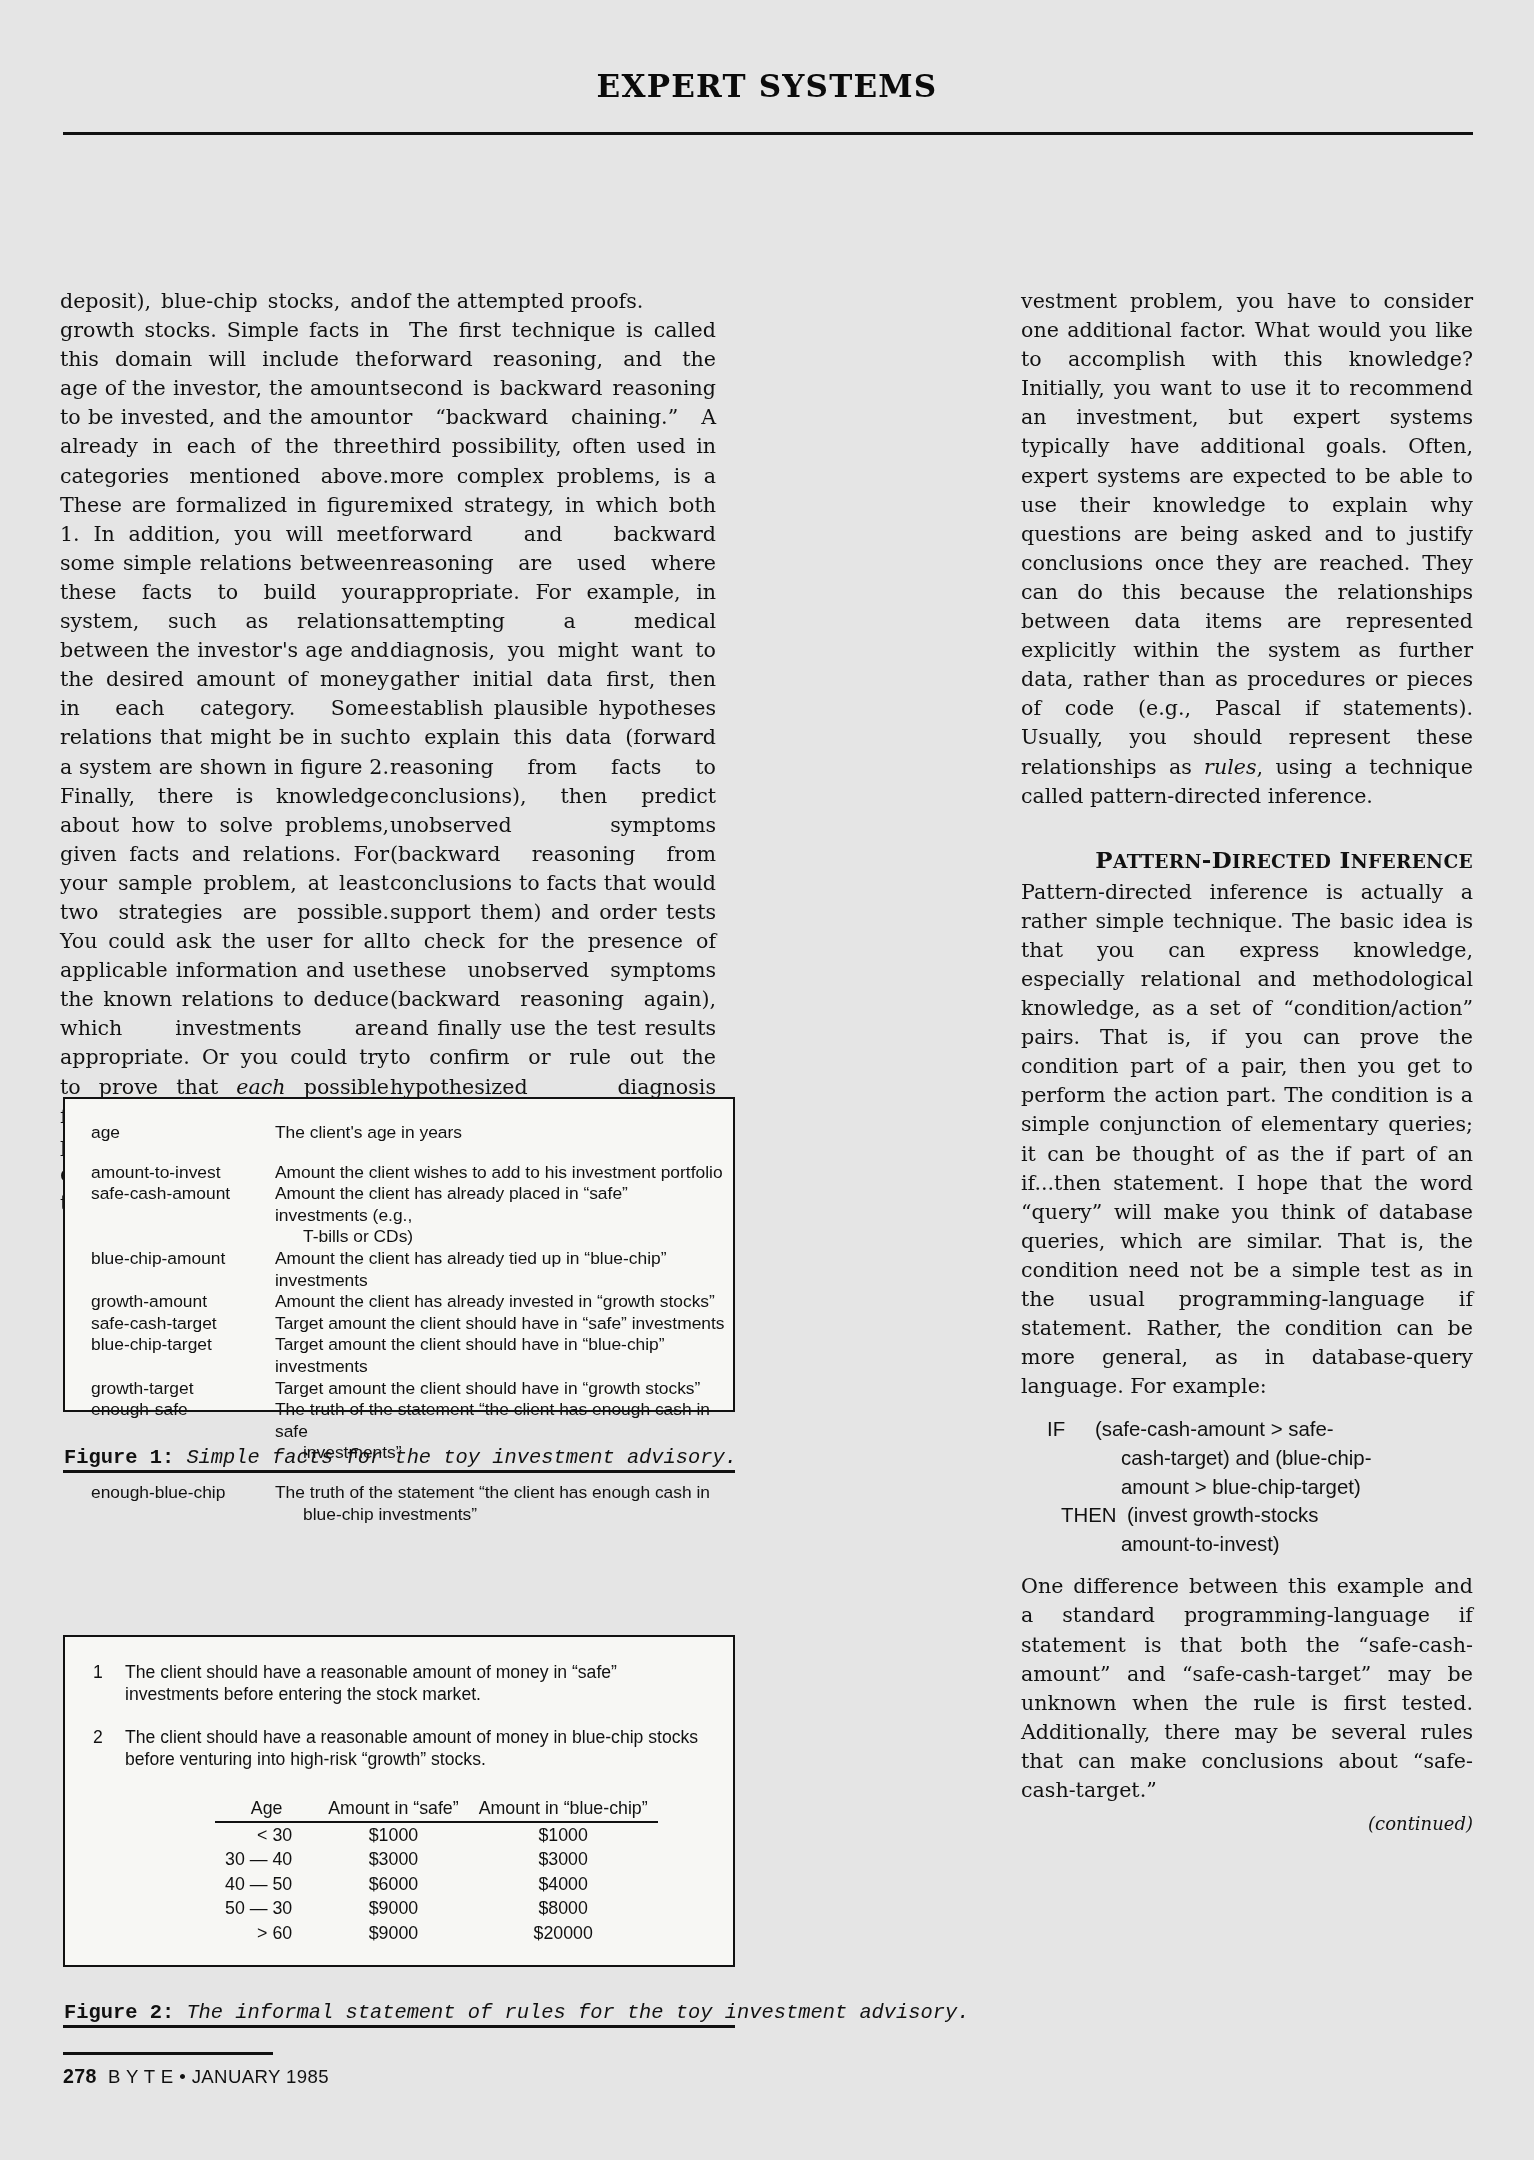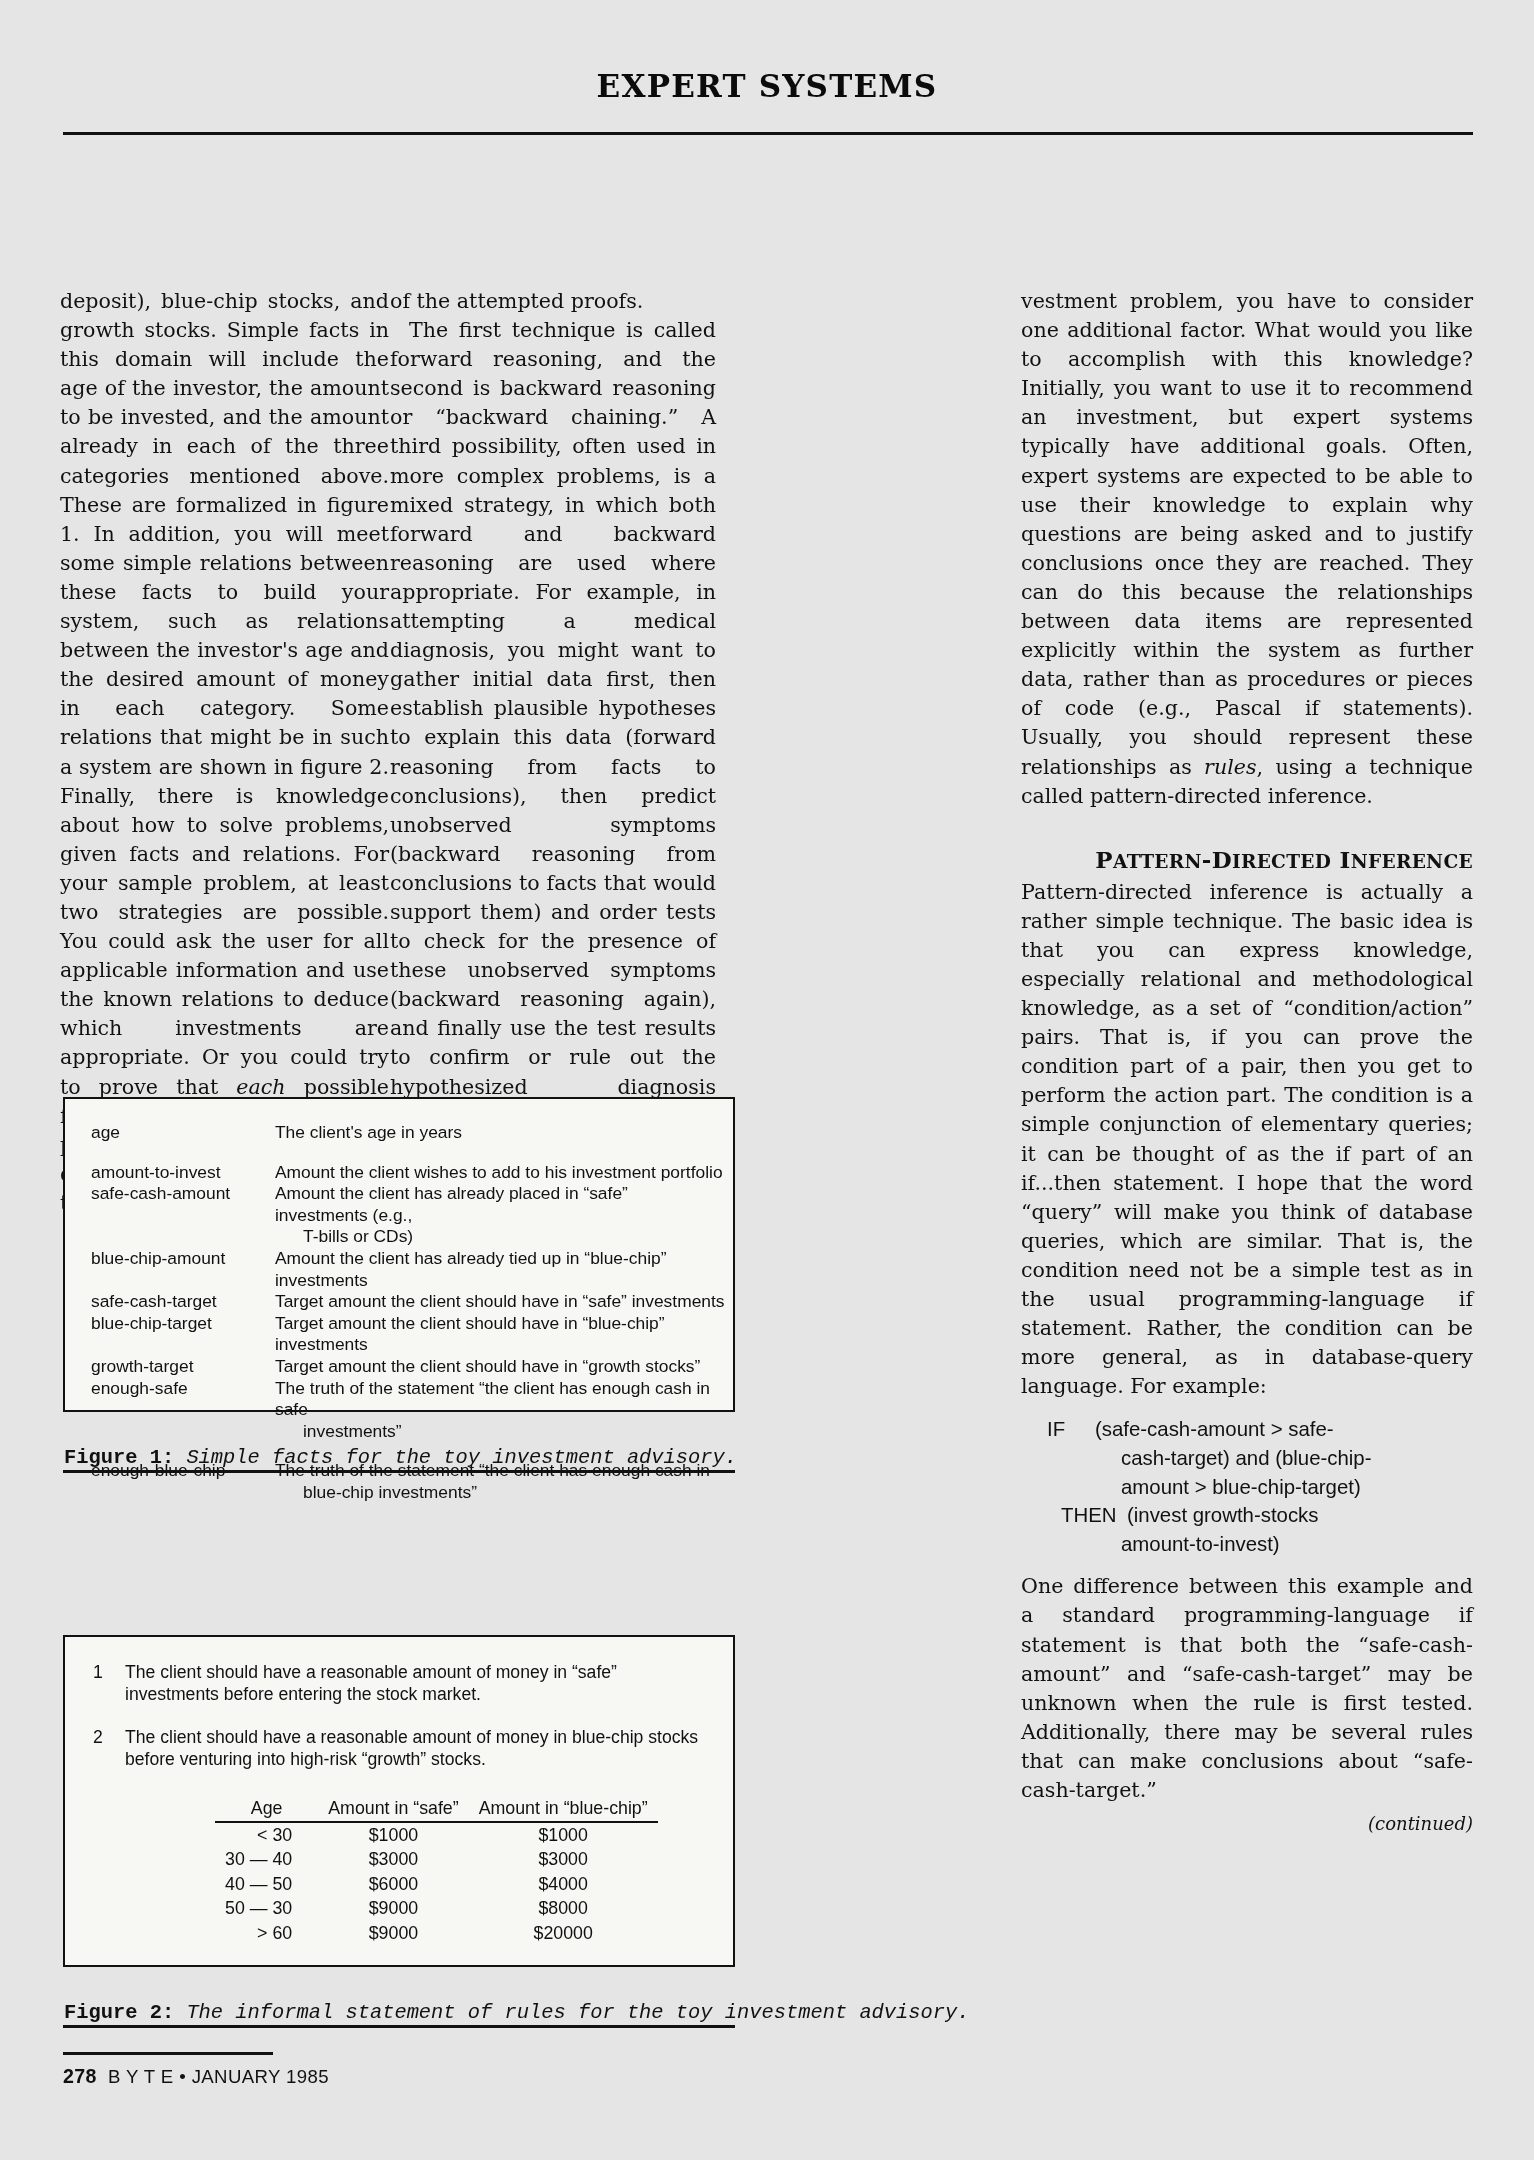--- a/index.html
+++ b/index.html
@@ -325,20 +325,24 @@
             <td class="term">amount-to-invest</td>
             <td class="desc">Amount the client wishes to add to his investment portfolio</td>
           </tr>
           <tr>
             <td class="term">safe-cash-amount</td>
             <td class="desc">Amount the client has already placed in “safe” investments (e.g.,<span class="desc-ind">T-bills or CDs)</span></td>
           </tr>
           <tr>
             <td class="term">blue-chip-amount</td>
             <td class="desc">Amount the client has already tied up in “blue-chip” investments</td>
+          </tr>
+          <tr>
+            <td class="term">growth-amount</td>
+            <td class="desc">Amount the client has already invested in “growth stocks”</td>
           </tr>
           <tr>
             <td class="term">safe-cash-target</td>
             <td class="desc">Target amount the client should have in “safe” investments</td>
           </tr>
           <tr>
             <td class="term">blue-chip-target</td>
             <td class="desc">Target amount the client should have in “blue-chip” investments</td>
           </tr>
           <tr>

